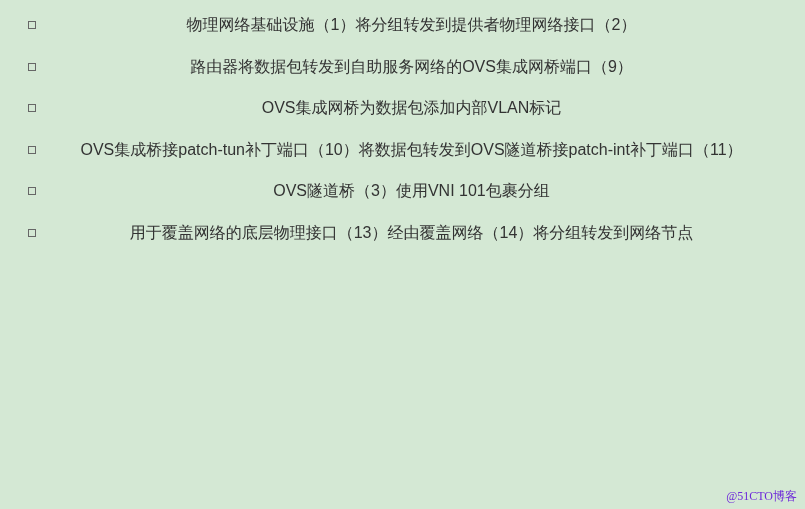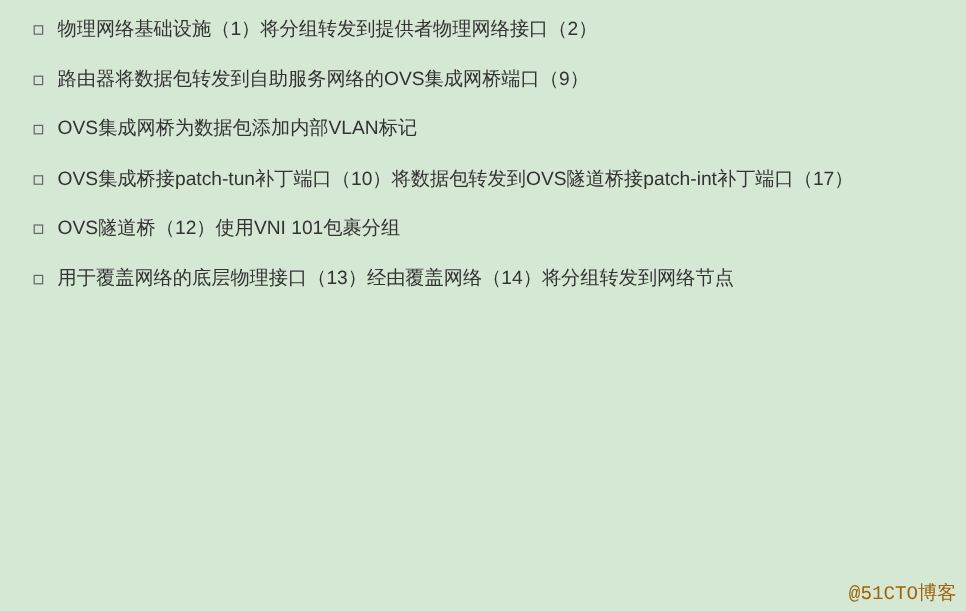--- a/index.html
+++ b/index.html
@@ -19,45 +19,46 @@
     }
     ul.content-list {
       list-style: none;
       padding-left: 48px;
       padding-right: 30px;
     }
     ul.content-list li {
       position: relative;
       margin-bottom: 16px;
       line-height: 1.6;
+      text-align: center;
     }
     ul.content-list li::before {
       content: "";
       position: absolute;
       left: -20px;
       top: 9px;
       width: 6px;
       height: 6px;
       border: 1px solid #666666;
       background: transparent;
     }
     .watermark {
       position: absolute;
       bottom: 4px;
       right: 8px;
-      font-size: 16px;
-      color: #a16207;
-      font-family: Liberation Mono, monospace;
+      font-size: 12px;
+      color: #6d28d9;
+      font-family: Liberation Serif, serif;
     }
   </style>
 </head>
 <body>
 
 <ul class="content-list">
   <li>物理网络基础设施（1）将分组转发到提供者物理网络接口（2）</li>
   <li>路由器将数据包转发到自助服务网络的OVS集成网桥端口（9）</li>
   <li>OVS集成网桥为数据包添加内部VLAN标记</li>
-  <li>OVS集成桥接patch-tun补丁端口（10）将数据包转发到OVS隧道桥接patch-int补丁端口（17）</li>
-  <li>OVS隧道桥（12）使用VNI 101包裹分组</li>
+  <li>OVS集成桥接patch-tun补丁端口（10）将数据包转发到OVS隧道桥接patch-int补丁端口（11）</li>
+  <li>OVS隧道桥（3）使用VNI 101包裹分组</li>
   <li>用于覆盖网络的底层物理接口（13）经由覆盖网络（14）将分组转发到网络节点</li>
 </ul>
 
 <div class="watermark">@51CTO博客</div>
 
 </body></html>

